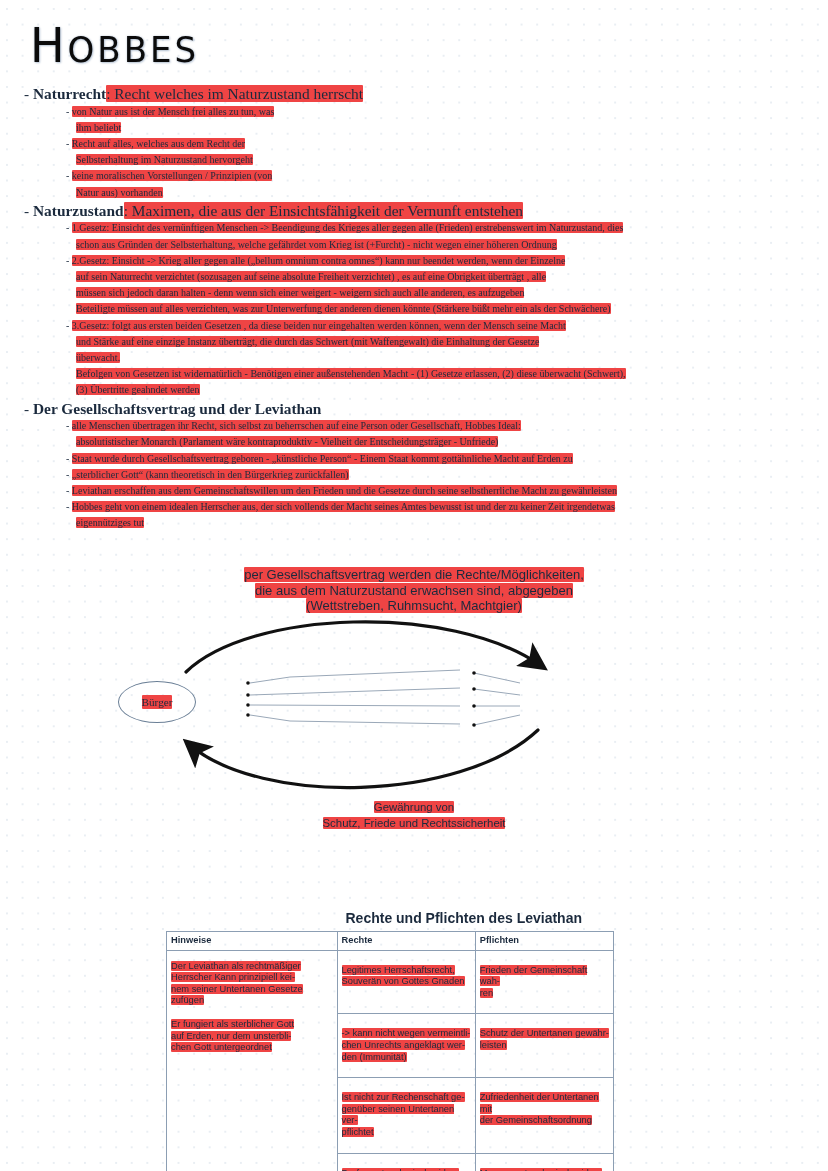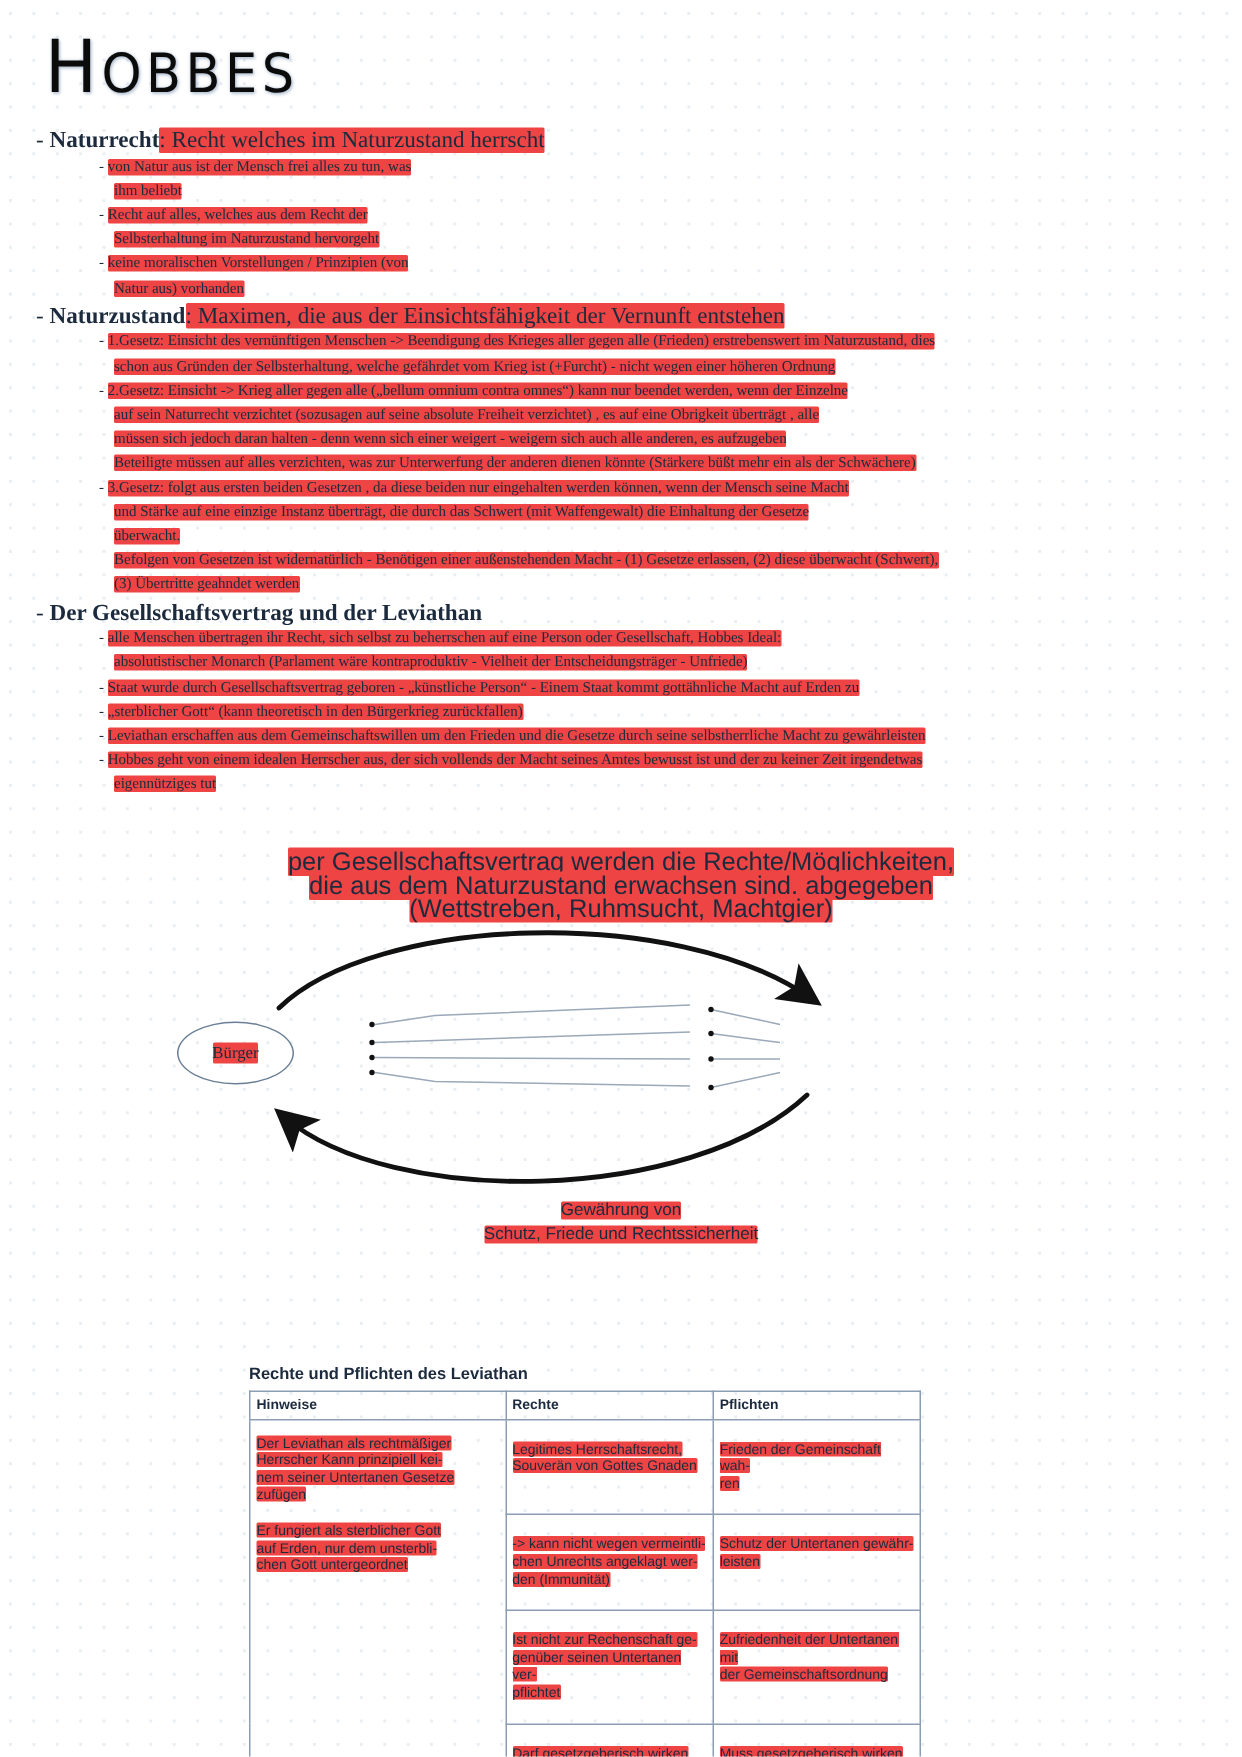--- a/index.html
+++ b/index.html
@@ -53,42 +53,42 @@
     white-space:nowrap;
   }
   .l2.ind{margin-left:76px;}
   .hl{background:#ef4444;border-radius:1px;}
 
   
   .diagram{position:absolute;left:0;top:555px;width:828px;height:300px;
     font-family:"Liberation Sans",sans-serif;}
   .dtop{
     position:absolute;left:0;top:12px;width:828px;text-align:center;
-    font-size:17px;line-height:15.6px;color:#1b2a3d;
+    font-size:13px;line-height:15.6px;color:#1b2a3d;
   }
   .dbottom{
     position:absolute;left:0;top:245px;width:828px;text-align:center;
     font-size:11.4px;line-height:15.6px;color:#1b2a3d;
   }
   .ellipse{
     position:absolute;
     border:1.2px solid #6a7f96;border-radius:50%;
     display:flex;align-items:center;justify-content:center;
     text-align:center;font-size:11.2px;line-height:14px;color:#1b2a3d;
     background:transparent;
   }
   #ell-buerger{left:118px;top:681px;width:76px;height:40px;}
   #ell-leviathan{left:523px;top:686px;width:128px;height:44px;}
   svg.dsvg{position:absolute;left:0;top:0;width:828px;height:300px;overflow:visible;}
 
   
   .tblwrap{position:absolute;left:166px;top:910px;width:416px;
     font-family:"Liberation Sans",sans-serif;}
   .tbl-title{
-    text-align:left;font-size:11px;font-weight:bold;color:#1b2a3d;
+    text-align:right;font-size:14px;font-weight:bold;color:#1b2a3d;
     margin-bottom:5px;
   }
   table{
     border-collapse:collapse;width:448px;
     font-size:9.3px;line-height:11.6px;color:#1b2a3d;
   }
   table td,table th{
     border:1px solid #8c9eb3;
     padding:14px 4px;vertical-align:top;text-align:left;
   }

